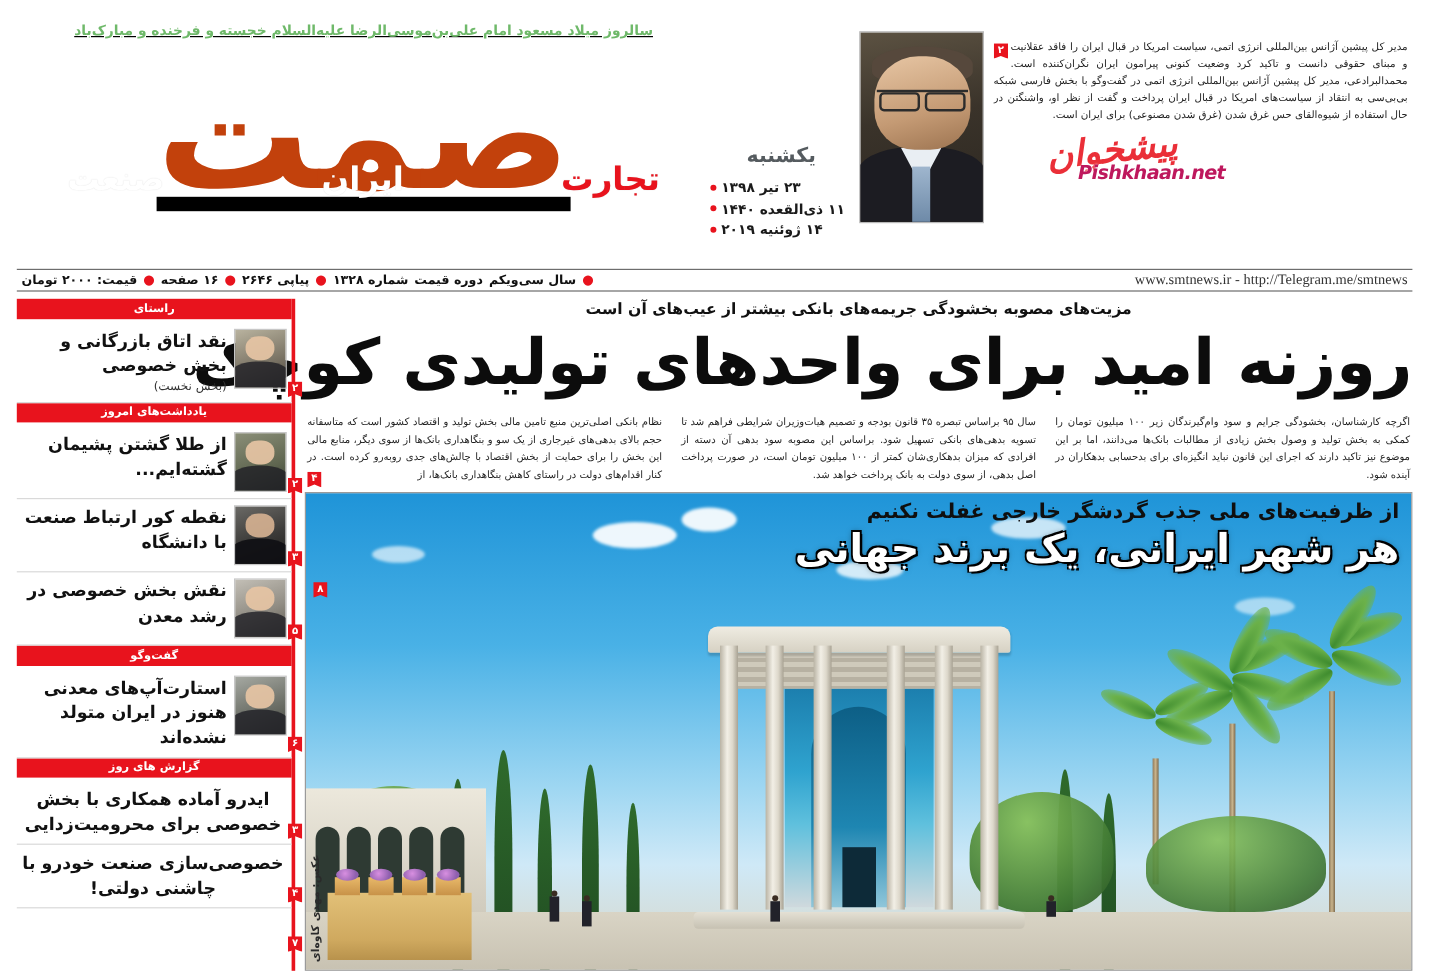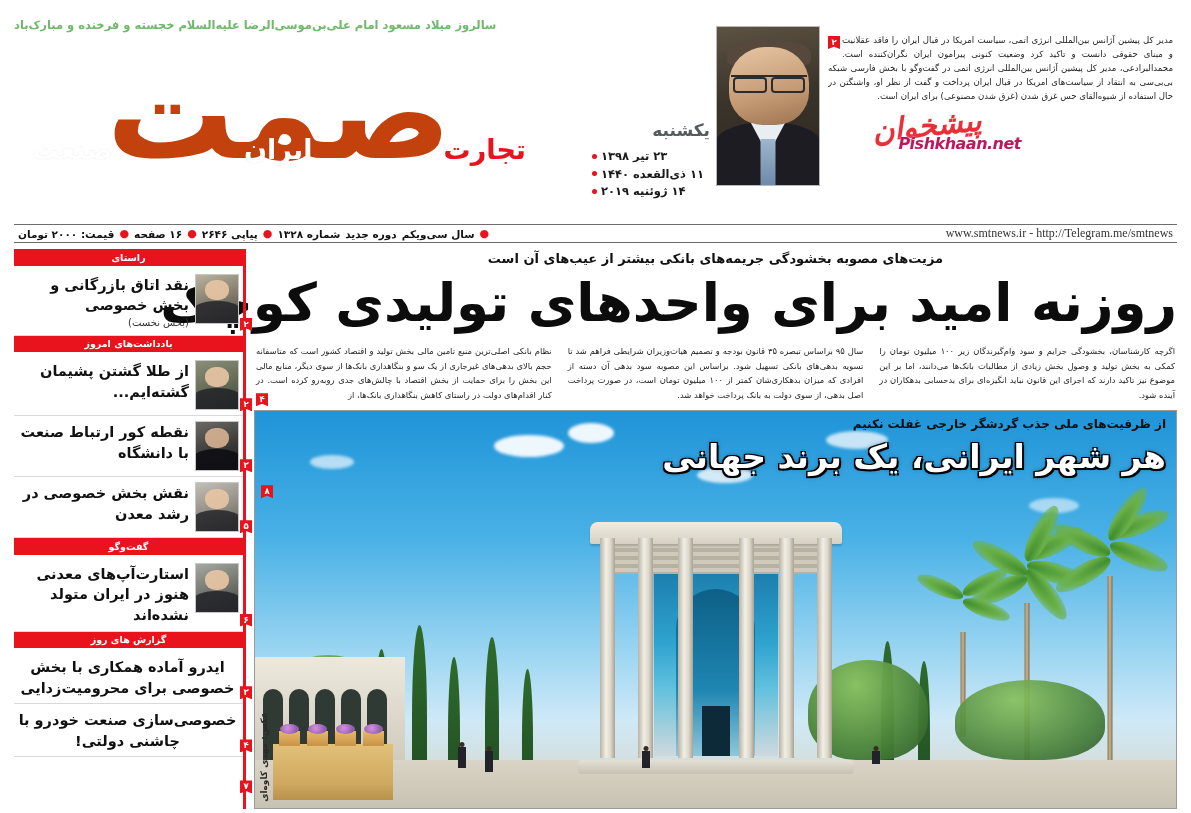--- a/index.html
+++ b/index.html
@@ -26,22 +26,23 @@
     flex-direction: row-reverse;
     height: 222px;
     padding: 8px 14px 0 14px;
     position: relative;
   }
 
   .mast-right {
     width: 578px;
     display: flex;
     flex-direction: column;
-    align-items: flex-end;
+    align-items: center;
     padding-top: 10px;
+    text-decoration: underline;
   }
 
   .greeting {
     color: #6fb96a;
     font-size: 11.5px;
     font-weight: bold;
     letter-spacing: -0.2px;
     white-space: nowrap;
     margin-bottom: 7px;
   }
@@ -88,20 +89,21 @@
     font-size: 27px;
     font-weight: bold;
     pointer-events: none;
   }
   .logo-words span { text-shadow: 0 0 1px rgba(0,0,0,.15); }
   .logo-word-3 { color: #e8131d; }
 
   
   .mast-date {
     width: 118px;
+    text-align: center;
     padding-top: 112px;
     direction: rtl;
   }
   .weekday {
     color: #555b5f;
     font-size: 17px;
     font-weight: bold;
     margin-bottom: 9px;
   }
   .date-line {
@@ -559,21 +561,21 @@
     position: absolute;
     top: -20px; width: 19px; height: 10px;
     border-radius: 50%;
     background: radial-gradient(circle at 40% 40%, #d88fe0, #8e5fae 70%);
   }
 
   .ov-kicker {
     position: absolute;
     top: 6px; right: 10px;
     color: #0f0f0f;
-    font-size: 12px;
+    font-size: 17px;
     font-weight: bold;
     direction: rtl;
     letter-spacing: -0.3px;
     z-index: 12;
   }
   .ov-headline {
     position: absolute;
     top: 26px; right: 10px;
     color: #ffffff;
     font-size: 33px;
@@ -658,21 +660,21 @@
       </div>
       <div class="watermark wm-red">پیشخوان</div>
       <div class="watermark wm-pishkhaan">Pishkhaan.net</div>
     </div>
   </div>
 
   <div class="infobar">
     <div class="info-right">
       <span class="sep-dot">●</span>
       <span>سال سی‌ویکم</span>
-      <span>دوره جدید</span>
+      <span>دوره قیمت</span>
       <span>شماره ۱۳۲۸</span>
       <span class="sep-dot">●</span>
       <span>پیاپی ۲۶۴۶</span>
       <span class="sep-dot">●</span>
       <span>۱۶ صفحه</span>
       <span class="sep-dot">●</span>
       <span>قیمت: ۲۰۰۰ تومان</span>
     </div>
     <div class="info-left">
       <span>www.smtnews.ir</span>

